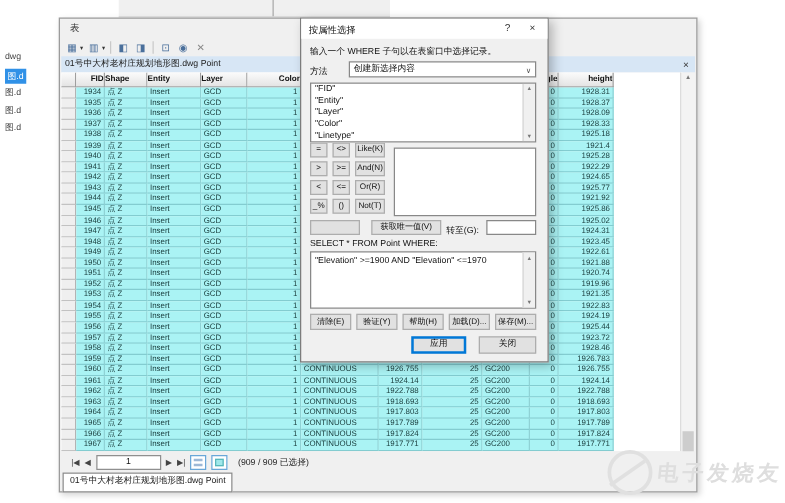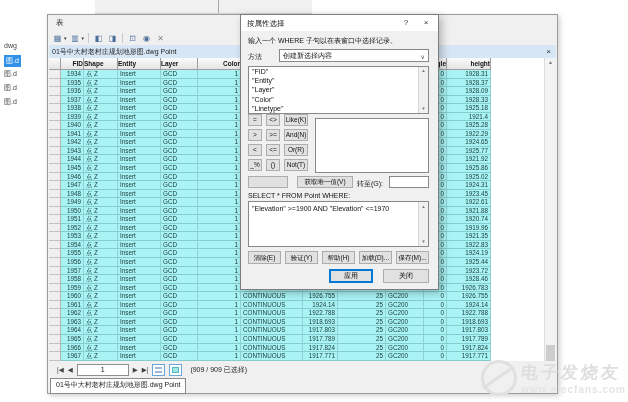--- a/index.html
+++ b/index.html
@@ -724,17 +724,16 @@
         <div class="dbtn">保存(M)...</div>
       </div>
     <div class="apply">应用</div>
     <div class="closebtn">关闭</div>
   </div>
 
   <div id="wm">
     <div class="logo"></div>
     <div class="tx">
       <span class="brand">电子发烧友</span>
-      <span class="url">www.elecfans.com</span>
     </div>
   </div>
 
 </div>
 
 </body></html>

